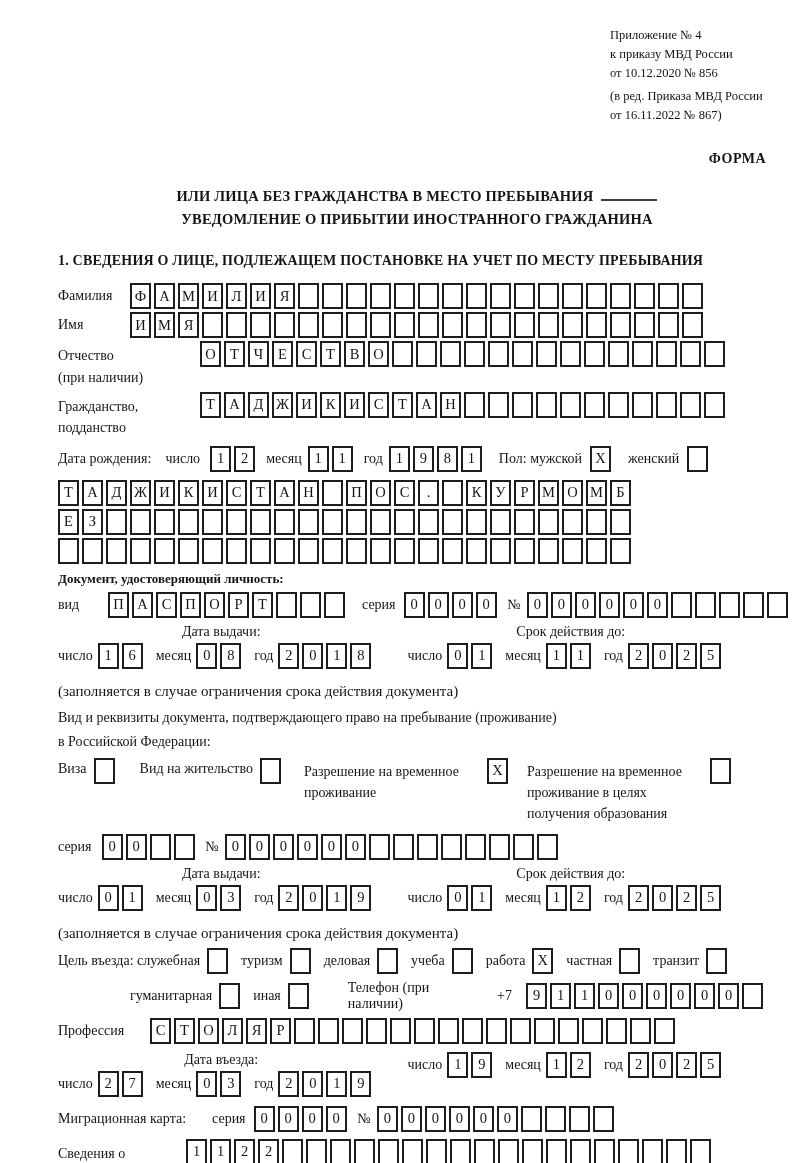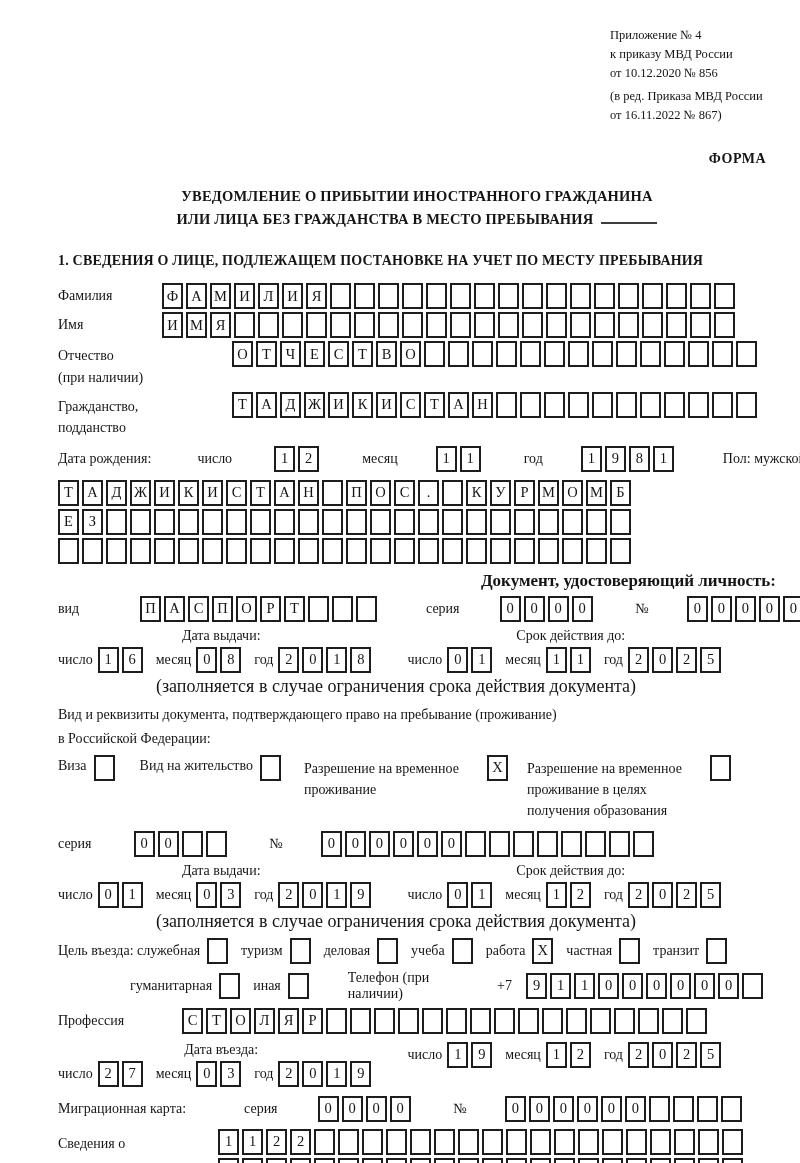--- a/index.html
+++ b/index.html
@@ -9,45 +9,45 @@
     font-family:"Liberation Serif","DejaVu Serif",serif;
     color:#151515;font-size:14px;
   }
   .annex{margin-left:552px;font-size:12.5px;line-height:1.5;}
   .annex-note{margin-top:5px;}
   .forma{font-weight:bold;text-align:right;margin:26px 10px 0 0;font-size:14px;letter-spacing:.5px;}
   .title{margin-top:18px;text-align:center;font-weight:bold;font-size:14.5px;line-height:1.6;letter-spacing:.2px;}
   .blank-line{display:inline-block;width:56px;border-bottom:2px solid #3c3c3c;margin-left:8px;}
   .sect{margin-top:22px;margin-bottom:14px;font-weight:bold;font-size:14px;letter-spacing:.2px;}
 
-  .frow{display:flex;align-items:center;margin-bottom:3px;gap:32px;}
+  .frow{display:flex;align-items:center;margin-bottom:3px;}
   .frow.top{align-items:flex-start;}
   .lbl{white-space:nowrap;}
   .w-sur{width:72px;flex:none;}
   .col-lab{width:142px;flex:none;padding-top:4px;line-height:1.55;}
   .col-lab div{white-space:nowrap;}
   .cells{display:inline-flex;flex-wrap:nowrap;}
   .cell{
     display:inline-flex;align-items:center;justify-content:center;flex:none;
     width:21px;height:26px;border:2px solid #1d1d1d;margin-right:3px;
     font-size:14.5px;box-sizing:border-box;background:#fff;
   }
   .stack > .cells, .stack > div.cellrow{margin-bottom:3px;}
   .cellrow{display:flex;}
 
-  .doc-head{text-align:right;font-weight:bold;font-size:17px;margin:4px 0 5px 0;}
+  .doc-head{text-align:left;font-weight:bold;font-size:13px;margin:4px 0 5px 0;}
   .gap-l{margin-left:14px;margin-right:8px;}
   .gap-s{margin-left:8px;margin-right:6px;}
 
   .dates-row{display:flex;justify-content:space-between;width:676px;margin-top:6px;}
   .dhead{text-align:center;margin-bottom:3px;}
   .dline{display:flex;align-items:center;}
   .dline .lbl{margin-right:5px;}
   .dline .lbl + .cells{margin-right:10px;}
-  .note-right{width:676px;text-align:center;font-size:18px;margin-top:3px;margin-bottom:6px;}
+  .note-right{width:676px;text-align:left;font-size:15px;margin-top:14px;margin-bottom:6px;}
 
   .para{line-height:1.75;}
   .chk-row{display:flex;align-items:flex-start;margin-top:6px;margin-bottom:10px;}
   .chk{display:flex;align-items:flex-start;}
   .chk .cells{margin-left:7px;margin-top:-3px;}
   .chk-multiline{width:176px;text-align:left;line-height:1.5;white-space:normal;}
   .purpose-row{display:flex;align-items:center;margin-bottom:6px;}
   .purpose-row .cells{margin:0 10px 0 7px;}
   .indent2{margin-left:72px;}
   .phone-lbl{margin-left:26px;margin-right:16px;}
@@ -61,24 +61,24 @@
   <div>от 10.12.2020 № 856</div>
   <div class="annex-note">
     <div>(в ред. Приказа МВД России</div>
     <div>от 16.11.2022 № 867)</div>
   </div>
 </div>
 
 <div class="forma">ФОРМА</div>
 
 <div class="title">
-  <div>УВЕДОМЛЕНИЕ О ПРИБЫТИИ ИНОСТРАННОГО ГРАЖДАНИНА</div>
   <div>
     <span>ИЛИ ЛИЦА БЕЗ ГРАЖДАНСТВА В МЕСТО ПРЕБЫВАНИЯ</span><span class="blank-line"></span>
   </div>
+  <div>УВЕДОМЛЕНИЕ О ПРИБЫТИИ ИНОСТРАННОГО ГРАЖДАНИНА</div>
 </div>
 
 <div class="sect">1. СВЕДЕНИЯ О ЛИЦЕ, ПОДЛЕЖАЩЕМ ПОСТАНОВКЕ НА УЧЕТ ПО МЕСТУ ПРЕБЫВАНИЯ</div>
 
 <div class="frow">
   <span class="lbl w-sur">Фамилия</span>
   <span class="cells">
       <span class="cell">Ф</span>
       <span class="cell">А</span>
       <span class="cell">М</span>

